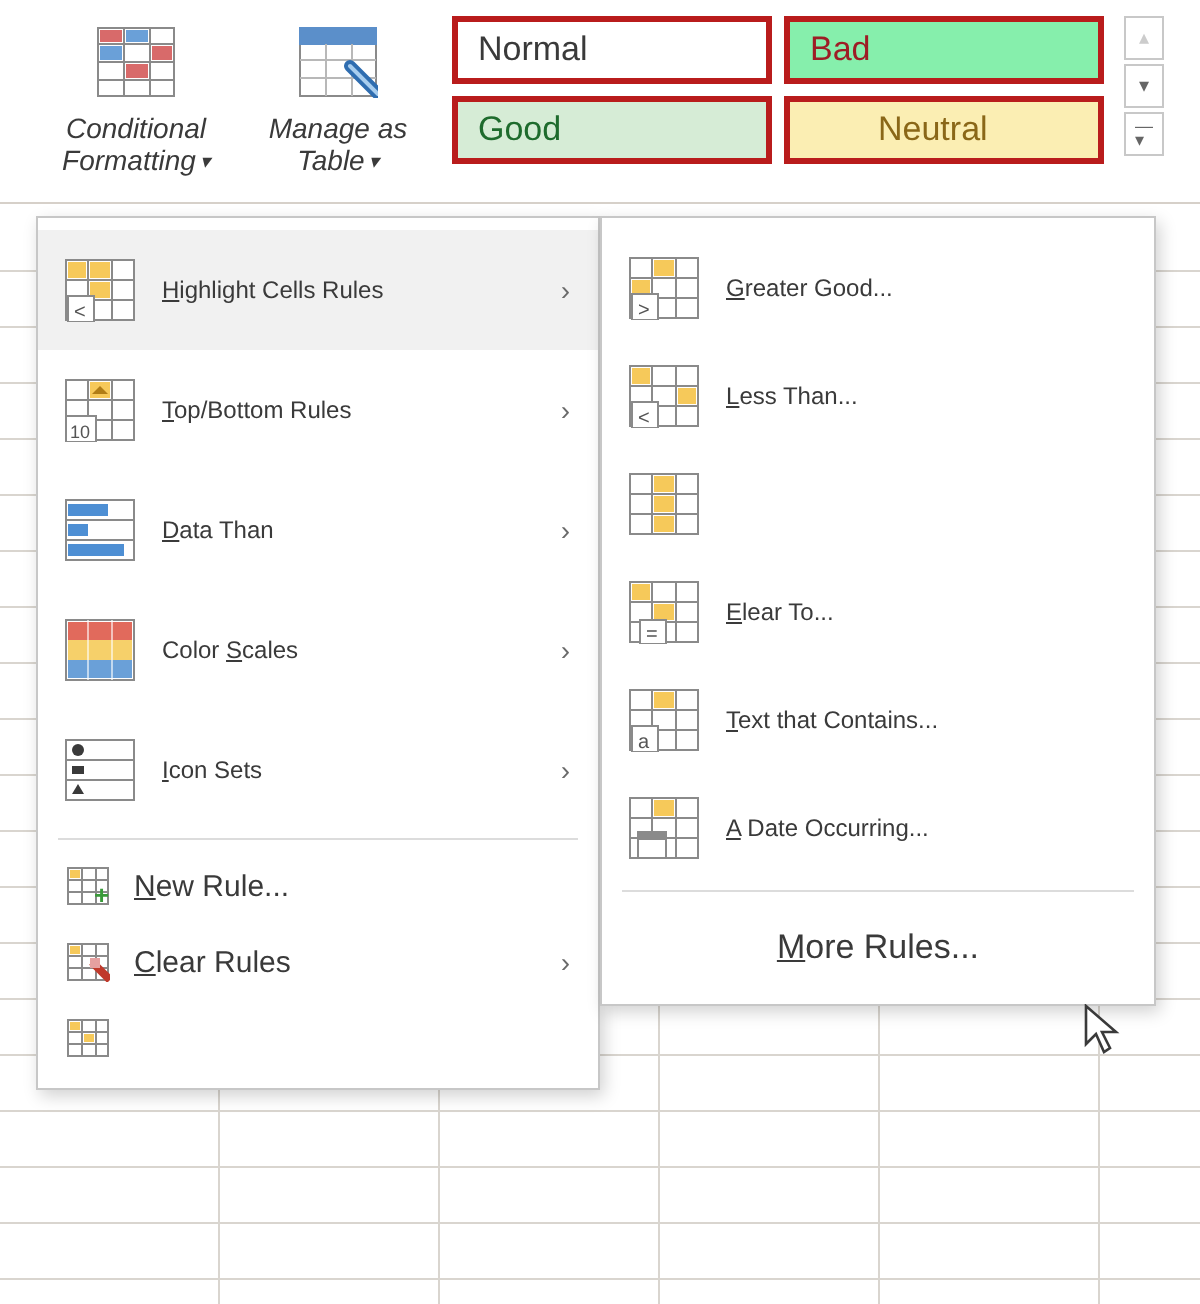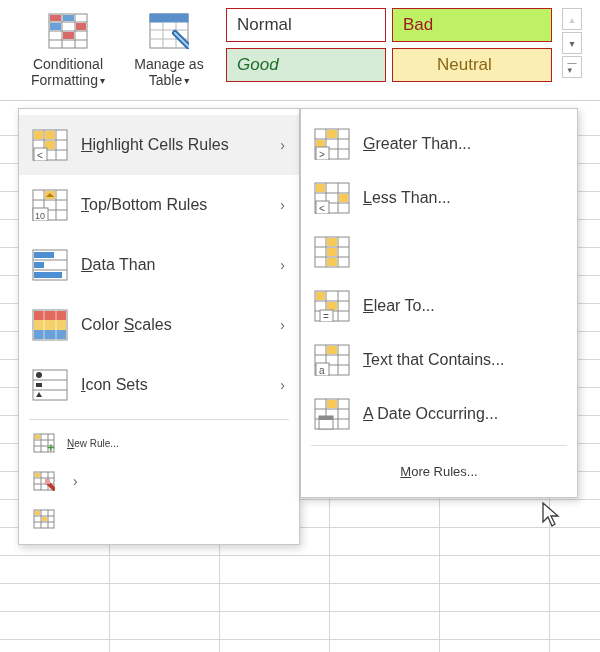--- a/index.html
+++ b/index.html
@@ -27,42 +27,43 @@
     display: flex;
     flex-direction: column;
     align-items: center;
     justify-content: flex-start;
     width: 100px;
     padding: 4px 4px 2px;
     text-align: center;
     line-height: 1.15;
     border-radius: 4px;
     cursor: default;
+    font-style: italic;
   }
   .big-btn .iconwrap { height: 42px; display:flex; align-items:center; justify-content:center; margin-bottom:4px;}
   .big-btn .label { font-size: 14px; color:#3a3a3a; }
   .big-btn .caret { font-size: 10px; margin-left: 2px; position: relative; top:-1px;}
   .styles-gallery {
     display: grid;
     grid-template-columns: 160px 160px;
     grid-template-rows: 34px 34px;
     gap: 6px 6px;
     margin-left: 6px;
     margin-top: 2px;
   }
   .style-cell {
-    border: 1px solid #b91c1c;
+    border: 3px solid #b91c1c;
     display: flex;
     align-items: center;
     padding: 0 10px;
     font-size: 17px;
   }
   .style-normal { background: #ffffff; color:#3a3a3a;}
-  .style-bad    { background: #bef264; color:#9d1d25;}
-  .style-good   { background: #d6ecd6; color:#1e6b2d;font-style:italic;}
+  .style-bad    { background: #86efac; color:#9d1d25;}
+  .style-good   { background: #d6ecd6; color:#1e6b2d;}
   .style-neutral{ background: #fbeeb3; color:#8a6718;padding-left:44px;}
   .gallery-ctrls {
     display:flex; flex-direction:column; margin-left:4px; margin-top:2px;
   }
   .gal-btn {
     width:20px; height:22px; border:1px solid #c8c8c8; background:#fff;
     display:flex; align-items:center; justify-content:center; font-size:10px; color:#666;
     margin-bottom:2px;
   }
 
@@ -89,27 +90,27 @@
     align-items: center;
     padding: 0 14px 0 10px;
     height: 60px;
     cursor: default;
     position: relative;
   }
   .menu-item.small { height: 38px; }
   .menu-item.hover { background: #f1f1f1; }
   .menu-item .iconwrap { width: 42px; display:flex; justify-content:center; margin-right:10px;}
   .menu-item.small .iconwrap { width: 30px; margin-right:8px;}
-  .menu-item .label { flex: 1; font-size: 16px; color:#3a3a3a; }
-  .menu-item.small .label { font-size: 10px; }
+  .menu-item .label { flex: 1; font-size: 12px; color:#3a3a3a; }
+  .menu-item.small .label { font-size: 15px; }
   .menu-item .label .ul { text-decoration: underline; }
   .menu-item .arrow { color:#6a6a6a; font-size:14px; margin-left:6px;}
   .sep { height:1px; background:#dcdcdc; margin: 4px 10px; }
   .menu .more {
-    text-align:center; font-size:13px; padding:14px 4px 10px; color:#3a3a3a;
+    text-align:center; font-size:17px; padding:14px 4px 10px; color:#3a3a3a;
   }
   .menu .more .ul { text-decoration: underline; }
 
   .cursor {
     position:absolute; left:542px; top:502px; pointer-events:none;
   }
 
   svg { display:block; }
 </style>
 </head>
@@ -275,20 +276,21 @@
           <rect x="1" y="1" width="20" height="18" fill="#fff" stroke="#8a8a8a"></rect>
           <line x1="1" y1="7" x2="21" y2="7" stroke="#8a8a8a"></line>
           <line x1="1" y1="13" x2="21" y2="13" stroke="#8a8a8a"></line>
           <line x1="8" y1="1" x2="8" y2="19" stroke="#8a8a8a"></line>
           <line x1="15" y1="1" x2="15" y2="19" stroke="#8a8a8a"></line>
           <rect x="2" y="2" width="5" height="4" fill="#f6c95a"></rect>
           <path d="M13 10 L22 19" stroke="#c0392b" stroke-width="4"></path>
           <rect x="12" y="8" width="5" height="5" fill="#e5a0a0"></rect>
         </svg>
     </span>
+    <span class="label"><span class="ul">C</span><span>lear Rules</span></span>
     <span class="arrow">›</span>
   </div>
 
   <div class="menu-item small">
     <span class="iconwrap">
       <svg width="22" height="20">
           <rect x="1" y="1" width="20" height="18" fill="#fff" stroke="#8a8a8a"></rect>
           <line x1="1" y1="7" x2="21" y2="7" stroke="#8a8a8a"></line>
           <line x1="1" y1="13" x2="21" y2="13" stroke="#8a8a8a"></line>
           <line x1="8" y1="1" x2="8" y2="19" stroke="#8a8a8a"></line>
@@ -309,21 +311,21 @@
           <line x1="1" y1="11" x2="35" y2="11" stroke="#8a8a8a"></line>
           <line x1="1" y1="21" x2="35" y2="21" stroke="#8a8a8a"></line>
           <line x1="12" y1="1" x2="12" y2="31" stroke="#8a8a8a"></line>
           <line x1="24" y1="1" x2="24" y2="31" stroke="#8a8a8a"></line>
           <rect x="13" y="2" width="10" height="8" fill="#f6c95a"></rect>
           <rect x="2" y="12" width="9" height="8" fill="#f6c95a"></rect>
           <rect x="2" y="19" width="13" height="13" fill="#fff" stroke="#8a8a8a"></rect>
           <text x="5" y="30" font-size="10" fill="#555">&gt;</text>
         </svg>
     </span>
-    <span class="label"><span class="ul">G</span><span>reater Than...</span></span>
+    <span class="label"><span class="ul">G</span><span>reater Good...</span></span>
   </div>
 
   <div class="menu-item" style="height:54px">
     <span class="iconwrap">
       <svg width="36" height="32">
           <rect x="1" y="1" width="34" height="30" fill="#fff" stroke="#8a8a8a"></rect>
           <line x1="1" y1="11" x2="35" y2="11" stroke="#8a8a8a"></line>
           <line x1="1" y1="21" x2="35" y2="21" stroke="#8a8a8a"></line>
           <line x1="12" y1="1" x2="12" y2="31" stroke="#8a8a8a"></line>
           <line x1="24" y1="1" x2="24" y2="31" stroke="#8a8a8a"></line>

